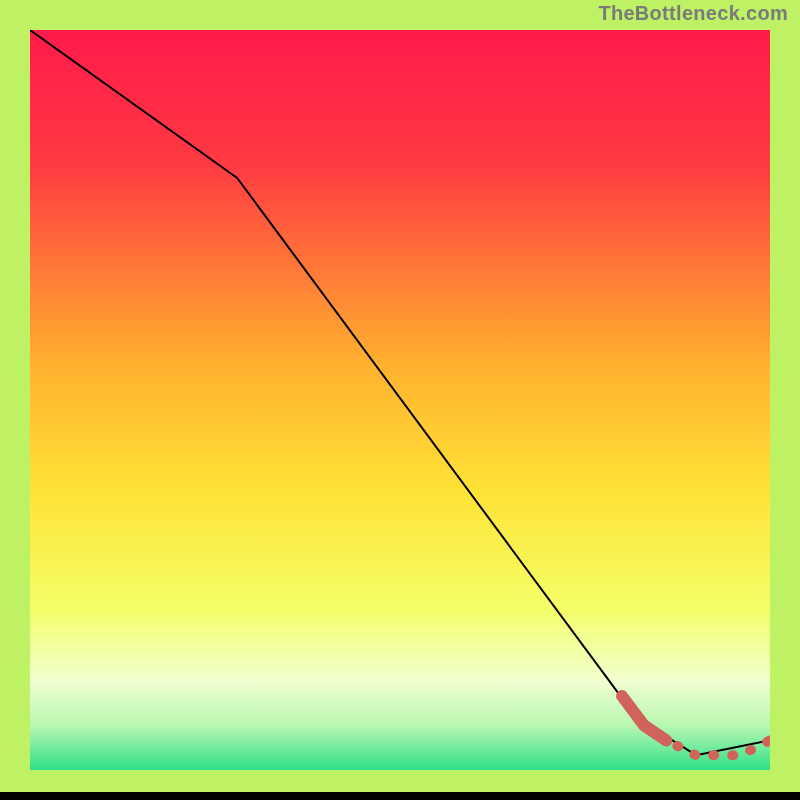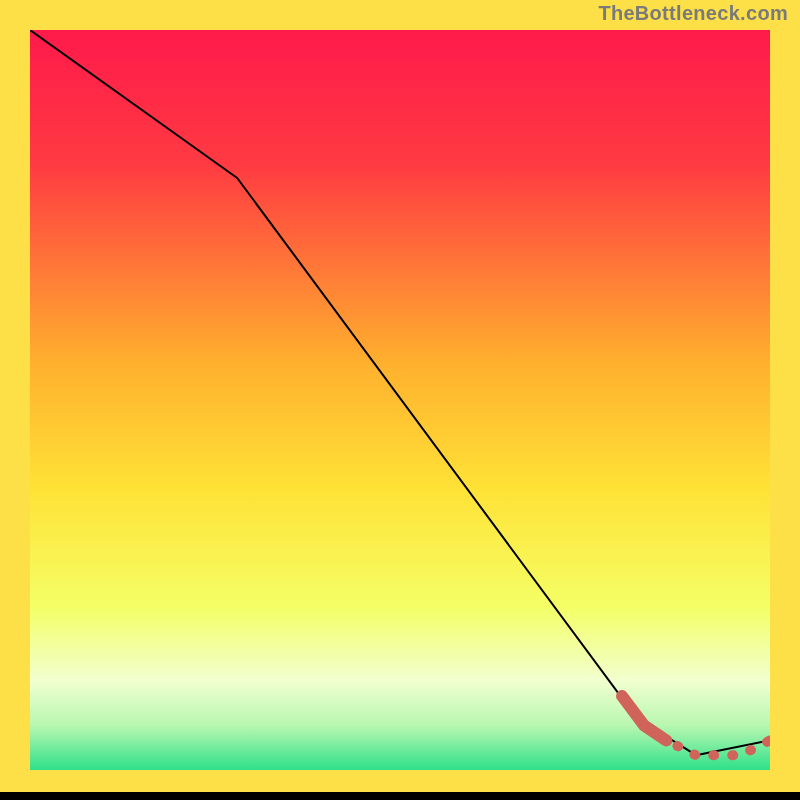--- a/index.html
+++ b/index.html
@@ -8,21 +8,21 @@
     width: 800px;
     height: 800px;
     background: #000;
     overflow: hidden;
     font-family: Arial, Helvetica, sans-serif;
   }
   .frame {
     position: relative;
     width: 800px;
     height: 792px;
-    background: #fde047;
+    background: #bef264;
   }
   .watermark {
     position: absolute;
     top: 2px;
     right: 12px;
     color: #7a7a7a;
     font-size: 20px;
     font-weight: 600;
     letter-spacing: 0.3px;
     z-index: 10;

